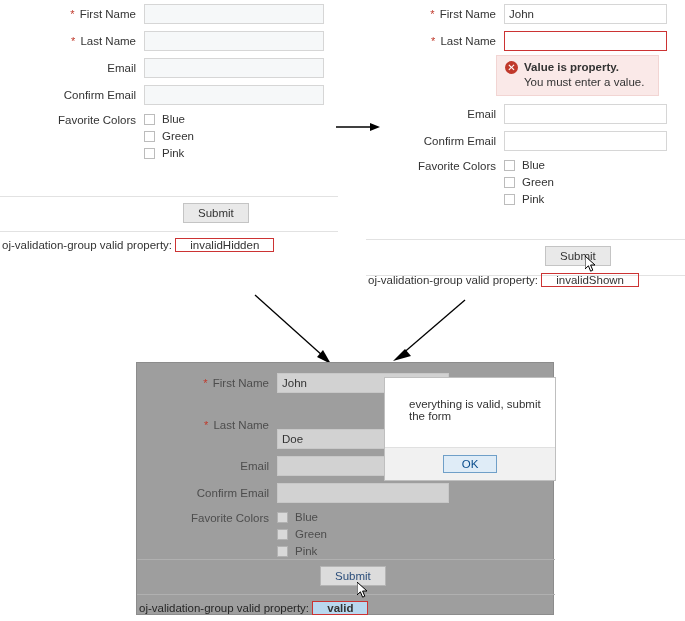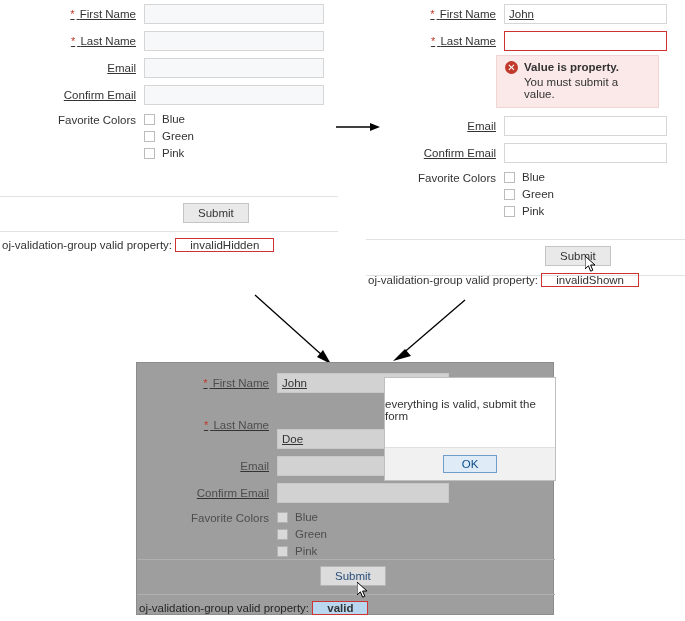--- a/index.html
+++ b/index.html
@@ -18,21 +18,20 @@
   }
   .panel {
     position: absolute;
     box-sizing: border-box;
   }
   
   .frow {
     display: flex;
     align-items: center;
     margin-bottom: 7px;
-    text-decoration: underline;
   }
   .flabel {
     text-align: right;
     padding-right: 8px;
     font-size: 11.5px;
     color: #333333;
     white-space: nowrap;
   }
   .req {
     color: #c0392b;
@@ -188,21 +187,21 @@
     position: absolute;
     left: 247px;
     top: 14px;
     width: 172px;
     height: 104px;
     background: #ffffff;
     border: 1px solid #bfbfbf;
     box-sizing: border-box;
   }
   .dialog-body {
-    padding: 20px 12px 0 0;
+    padding: 20px 12px 0 24px;
     font-size: 11.5px;
     color: #333333;
   }
   .dialog-footer {
     position: absolute;
     left: 0;
     right: 0;
     bottom: 0;
     height: 32px;
     background: #f1f1f1;
@@ -306,21 +305,21 @@
       </div>
       <input class="finput error" style="width: 163px;" autofocus="" value="">
     </div>
 
     <div style="margin-left:130px; width:163px;">
       <div class="errbox">
         <div class="errtop">
           <span class="erricon">✕</span>
           <span class="errsummary">Value is property.</span>
         </div>
-        <div class="errdetail">You must submit a value.</div>
+        <div class="errdetail">You must enter a value.</div>
       </div>
     </div>
 
     <div class="frow" style="margin-top:8px;">
       <div class="flabel" style="width:130px;">Email</div>
       <input class="finput white" style="width: 163px;" value="">
     </div>
 
     <div class="frow">
       <div class="flabel" style="width:130px;">Confirm Email</div>

